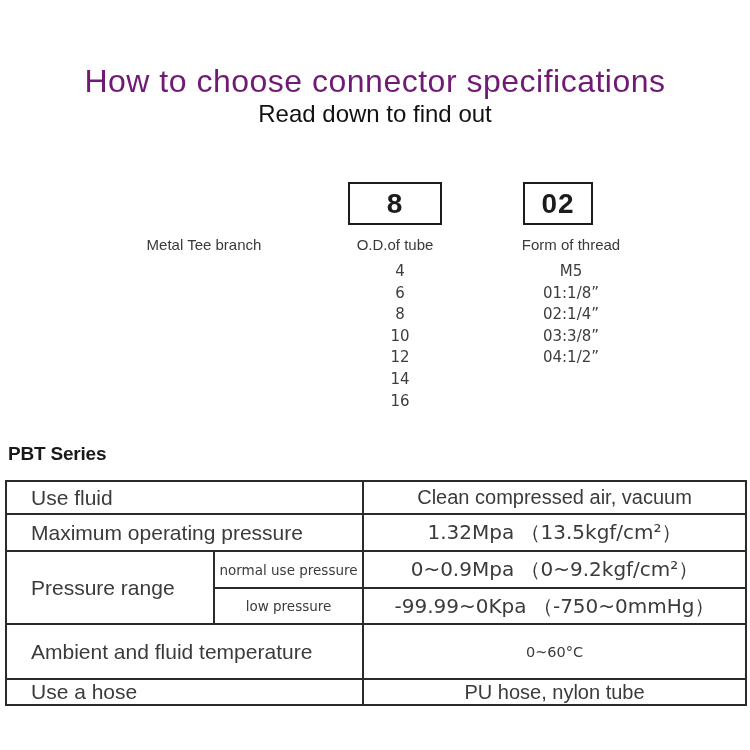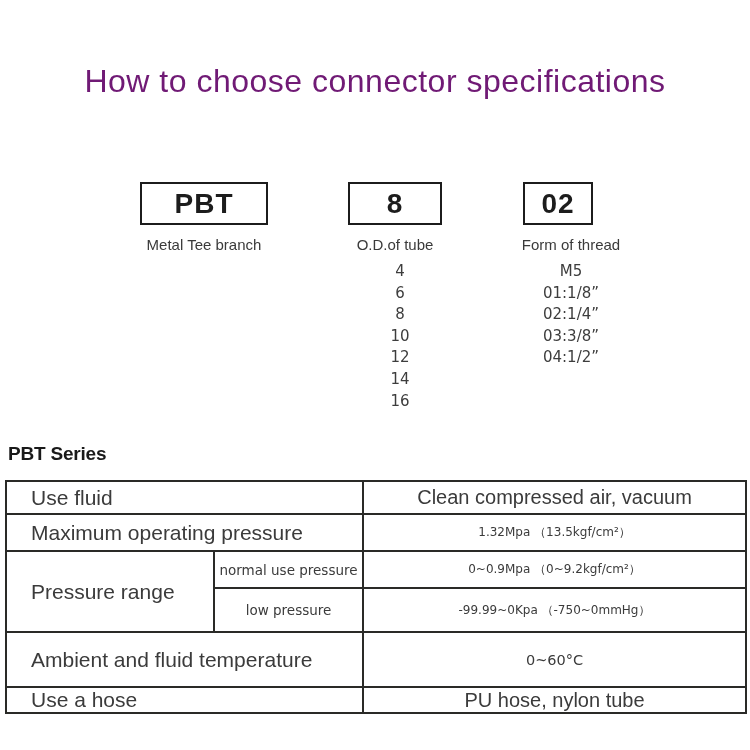--- a/index.html
+++ b/index.html
@@ -102,39 +102,37 @@
     border-radius: 16px;
   }
   td.sub-cell {
     text-align: center;
     font-family: "DejaVu Sans", sans-serif;
     font-size: 13.5px;
     color: #414141;
   }
   td.value-cell { text-align: center; color: #333333; }
   td.v-large { font-size: 20px; }
-  td.v-med   { font-family: "DejaVu Sans", sans-serif; font-size: 12px; }
+  td.v-med   { font-family: "DejaVu Sans", sans-serif; font-size: 20px; }
   td.v-small { font-family: "DejaVu Sans", sans-serif; font-size: 14.5px; }
   tr.h1 { height: 33px; }
   tr.h2 { height: 37px; }
   tr.h3 { height: 37px; }
-  tr.h4 { height: 44px; }
+  tr.h4 { height: 36px; }
   tr.h5 { height: 55px; }
   tr.h6 { height: 23px; }
 </style>
 </head>
 <body>
 
 <div class="page">
 
   <h1 class="title">How to choose connector specifications</h1>
+  <div class="subtitle">Read down to find out</div>
 
-  <div class="code-box box-1">
-    <span>PBT</span>
-  </div>
   <div class="code-box box-2">
     <span>8</span>
   </div>
   <div class="code-box box-3">
     <span>02</span>
   </div>
 
   <div class="box-label label-1">Metal Tee branch</div>
   <div class="box-label label-2">O.D.of tube</div>
   <div class="box-label label-3">Form of thread</div>

